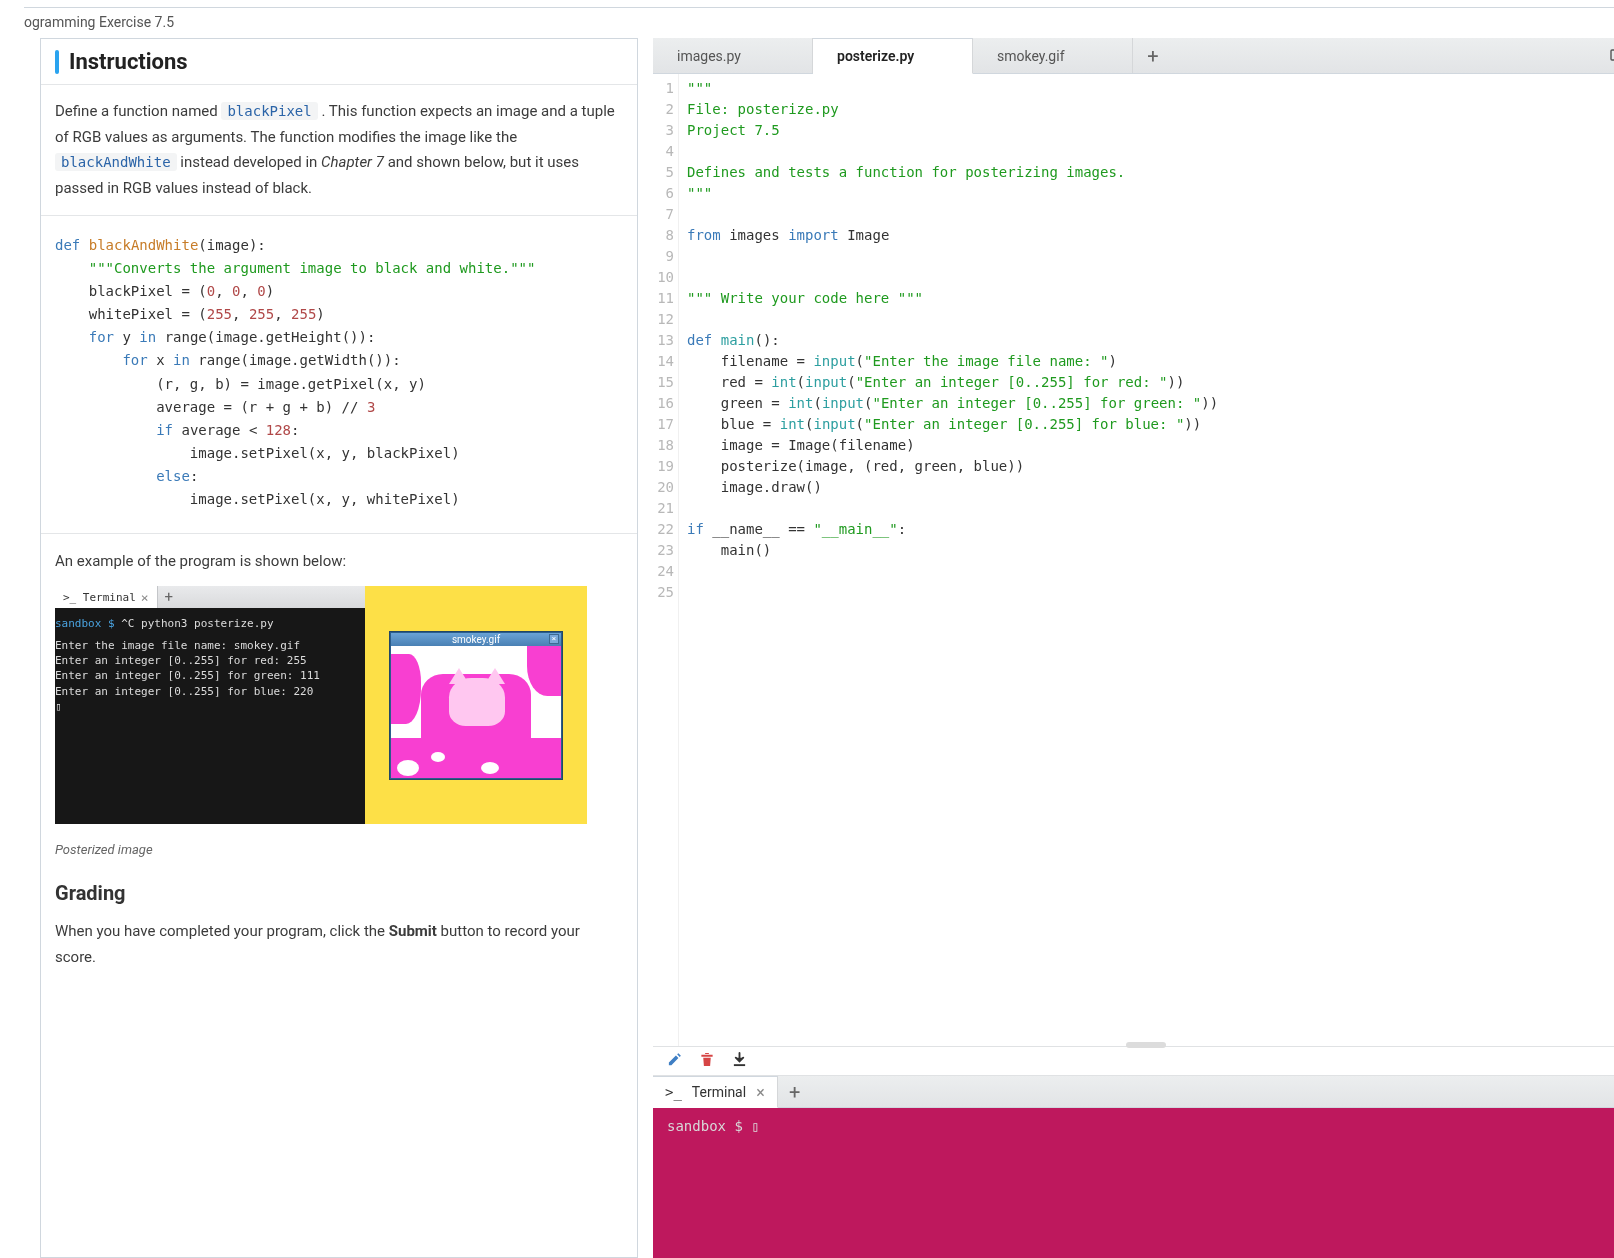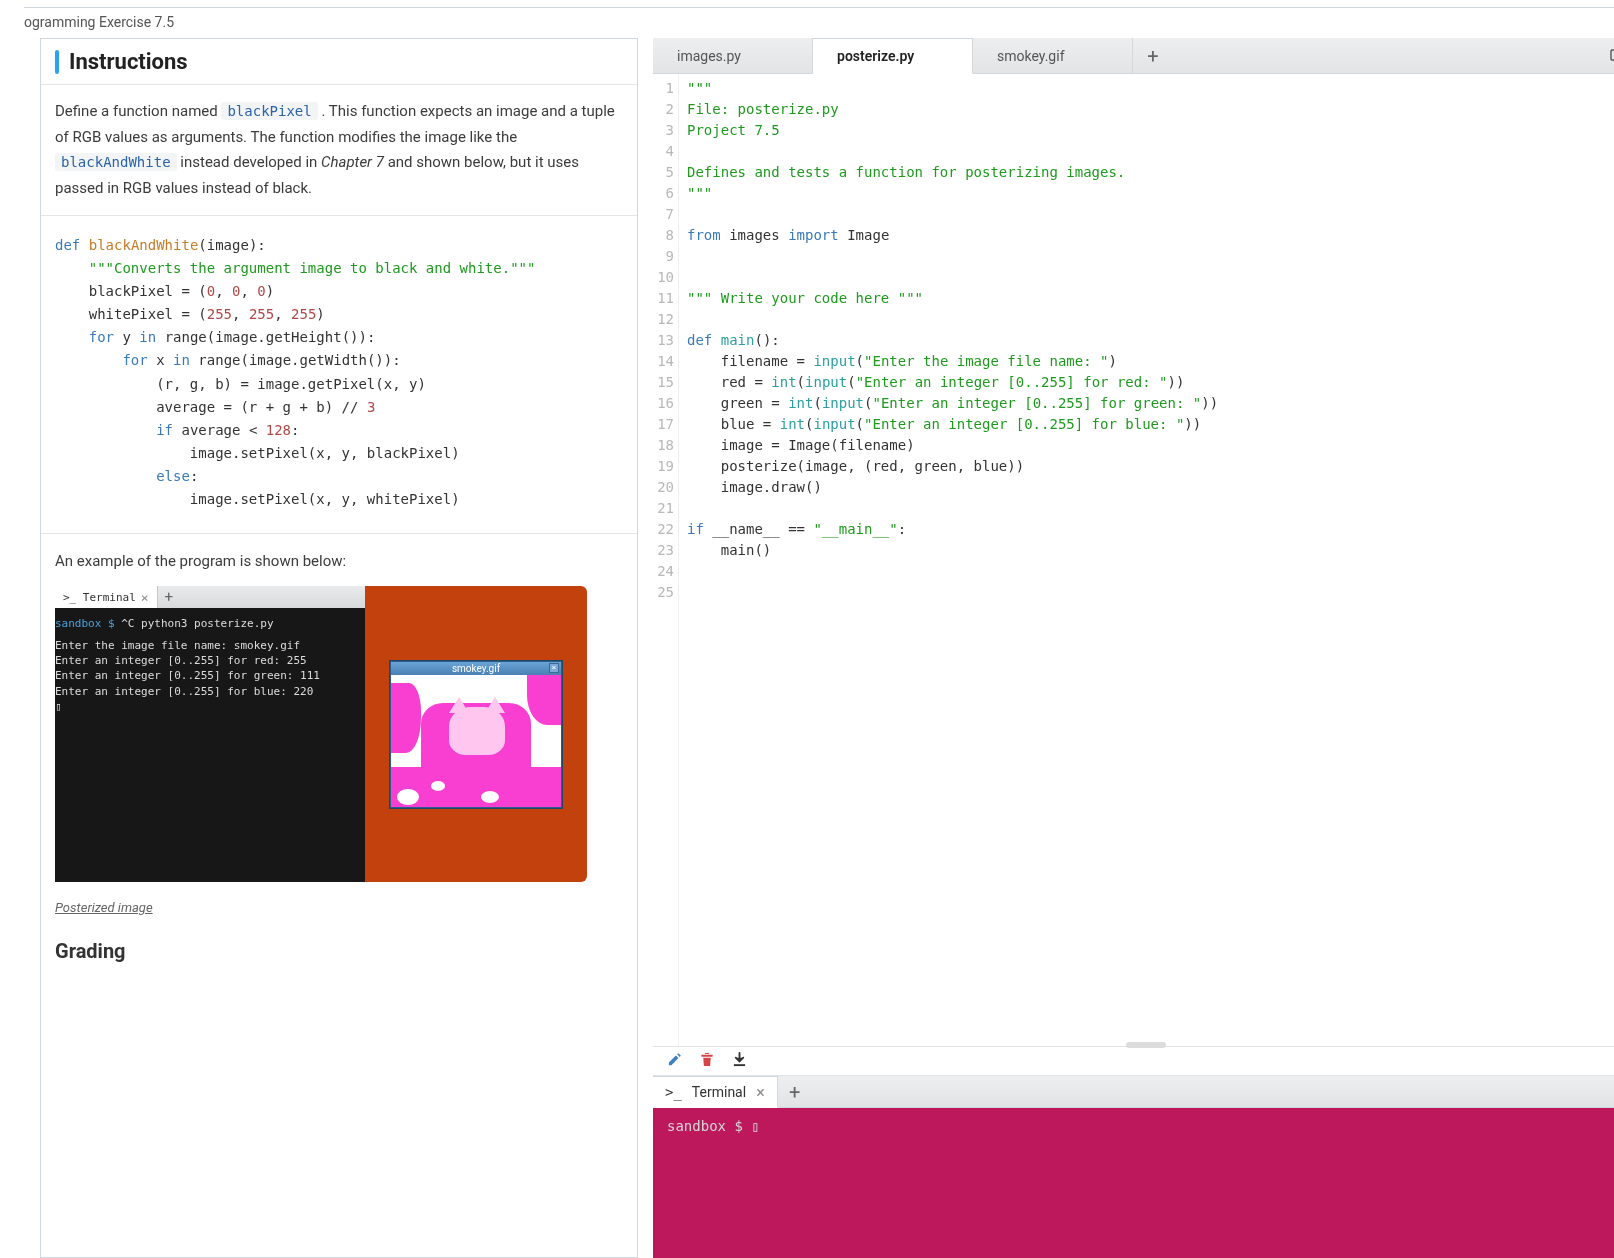--- a/index.html
+++ b/index.html
@@ -17,21 +17,21 @@
 code.inline { background: #f3f4f5; color: #2b64a8; font-family: Consolas, Menlo, monospace; font-size: 14px; padding: 1px 6px; border-radius: 3px; }
 .italic { font-style: italic; }
 .bold { font-weight: 700; }
 .codeblock { border-top: 1px solid #e4e6e8; border-bottom: 1px solid #e4e6e8; margin: 14px -14px; padding: 18px 14px 22px 14px; }
 pre.code { font-family: Consolas, Menlo, monospace; font-size: 14px; line-height: 1.65; white-space: pre; }
 .kw { color: #3a7ab8; }
 .fn { color: #c77c28; }
 .str { color: #1f9a1f; }
 .num { color: #b04848; }
 .example-head { font-size: 15px; color: #3c3c3c; margin: 18px 0 16px 0; }
-.example-img { width: 532px; height: 296px; background: #c2410c; display: flex; border-radius: 6px; }
+.example-img { width: 532px; height: 238px; background: #fde047; display: flex; }
 .example-term { width: 310px; background: #171717; display: flex; flex-direction: column; }
 .example-term-tabs { background: linear-gradient(#e9eaec,#d9dadc); height: 22px; display: flex; align-items: center; font-size: 11px; }
 .example-term-tab { background: #fff; height: 22px; display: flex; align-items: center; padding: 0 8px; gap: 5px; border-right: 1px solid #c4c6c9; font-family: Consolas, monospace; }
 .example-term-tab .close { font-size: 13px; color: #888; cursor: pointer; }
 .example-term-plus { width: 22px; text-align: center; color: #666; font-size: 15px; cursor: pointer; }
 .example-term-body { padding: 8px 0; color: #dcdcdc; font-family: Consolas, monospace; font-size: 11px; line-height: 1.4; }
 .example-term-body .prompt { color: #4aa3e0; }
 .example-output { flex: 1; display: flex; align-items: center; justify-content: center; }
 .mini-window { width: 172px; background: #5791c8; border: 1px solid #2b5d8c; box-shadow: 0 0 0 1px #224766; }
 .mini-window-title { background: linear-gradient(#6aa3d6,#4a80b4); color: #fff; font-size: 10px; text-align: center; padding: 1px 2px; display: flex; justify-content: center; position: relative; }
@@ -42,21 +42,21 @@
 .cat .pink1 { position:absolute; left:0; top:8px; width:30px; height:70px; background:#f83fd1; border-radius:0 40% 50% 0; }
 .cat .pink2 { position:absolute; right:0; top:0; width:34px; height:50px; background:#f83fd1; border-radius:0 0 0 60%; }
 .cat .catbody { position:absolute; left:30px; right:30px; top:28px; bottom:0; background:#f83fd1; border-radius:20% 20% 0 0; }
 .cat .catface { position:absolute; left:58px; top:32px; width:56px; height:48px; background:#ffc7f0; border-radius:40% 40% 30% 30%; }
 .cat .ear1 { position:absolute; left:58px; top:22px; width:0; height:0; border-left:10px solid transparent; border-right:10px solid transparent; border-bottom:16px solid #ffc7f0; }
 .cat .ear2 { position:absolute; left:94px; top:22px; width:0; height:0; border-left:10px solid transparent; border-right:10px solid transparent; border-bottom:16px solid #ffc7f0; }
 .cat .grass { position:absolute; bottom:0; left:0; right:0; height:40px; background:#f83fd1; }
 .cat .spot1 { position:absolute; bottom:2px; left:6px; width:22px; height:16px; background:#fff; border-radius:50%; }
 .cat .spot2 { position:absolute; bottom:16px; left:40px; width:14px; height:10px; background:#fff; border-radius:50%; }
 .cat .spot3 { position:absolute; bottom:4px; left:90px; width:18px; height:12px; background:#fff; border-radius:50%; }
-.caption { font-style: italic; font-size: 13px; color: #666; margin: 18px 0 24px 0; text-decoration: underline; }
+.caption { font-style: italic; font-size: 13px; color: #666; margin: 18px 0 24px 0; }
 .grading-h { font-size: 20px; font-weight: 700; margin: 8px 0 14px 0; }
 .right-panel { flex: 1; display: flex; flex-direction: column; margin-left: 4px; min-height:0; }
 .file-tabs { background: linear-gradient(#eceeef,#e2e4e6); height: 36px; display: flex; align-items: stretch; border-bottom: 1px solid #d0d7de; }
 .file-tab { display: flex; align-items: center; padding: 0 24px; font-size: 14px; color: #555; border-right: 1px solid #d5d7d9; cursor: pointer; min-width: 160px; }
 .file-tab.active { background: #fff; font-weight: 600; color: #222; border-top: 1px solid #d0d7de; border-bottom: 1px solid #fff; margin-bottom:-1px; }
 .file-tabs .plus { display: flex; align-items: center; justify-content: center; width: 40px; font-size: 20px; color: #666; cursor: pointer; }
 .file-tabs .spacer { flex: 1; }
 .file-tabs .desktop-icon { display: flex; align-items: center; padding: 0 10px; color: #555; cursor: pointer; }
 .editor { display: flex; flex: 1; font-family: Consolas, Menlo, monospace; font-size: 14px; line-height: 21px; overflow: hidden; background: #fff; min-height:0; }
 .gutter { width: 26px; text-align: right; color: #b8b8b8; padding: 4px 4px 0 0; user-select: none; background: #fff; border-right: 1px solid #f0f0f0; }
@@ -163,20 +163,25 @@
                   <div class="spot3"></div>
                 </div>
               </div>
             </div>
           </div>
         </div>
 
         <p class="caption">Posterized image</p>
 
         <h3 class="grading-h">Grading</h3>
+        <p class="instr-para">
+          <span>When you have completed your program, click the </span>
+          <span class="bold">Submit</span>
+          <span> button to record your score.</span>
+        </p>
       </div>
     </div>
 
     <div class="right-panel">
       <div class="file-tabs">
         <div class="file-tab">images.py</div>
         <div class="file-tab active">posterize.py</div>
         <div class="file-tab">smokey.gif</div>
         <div class="plus">+</div>
         <div class="spacer"></div>

